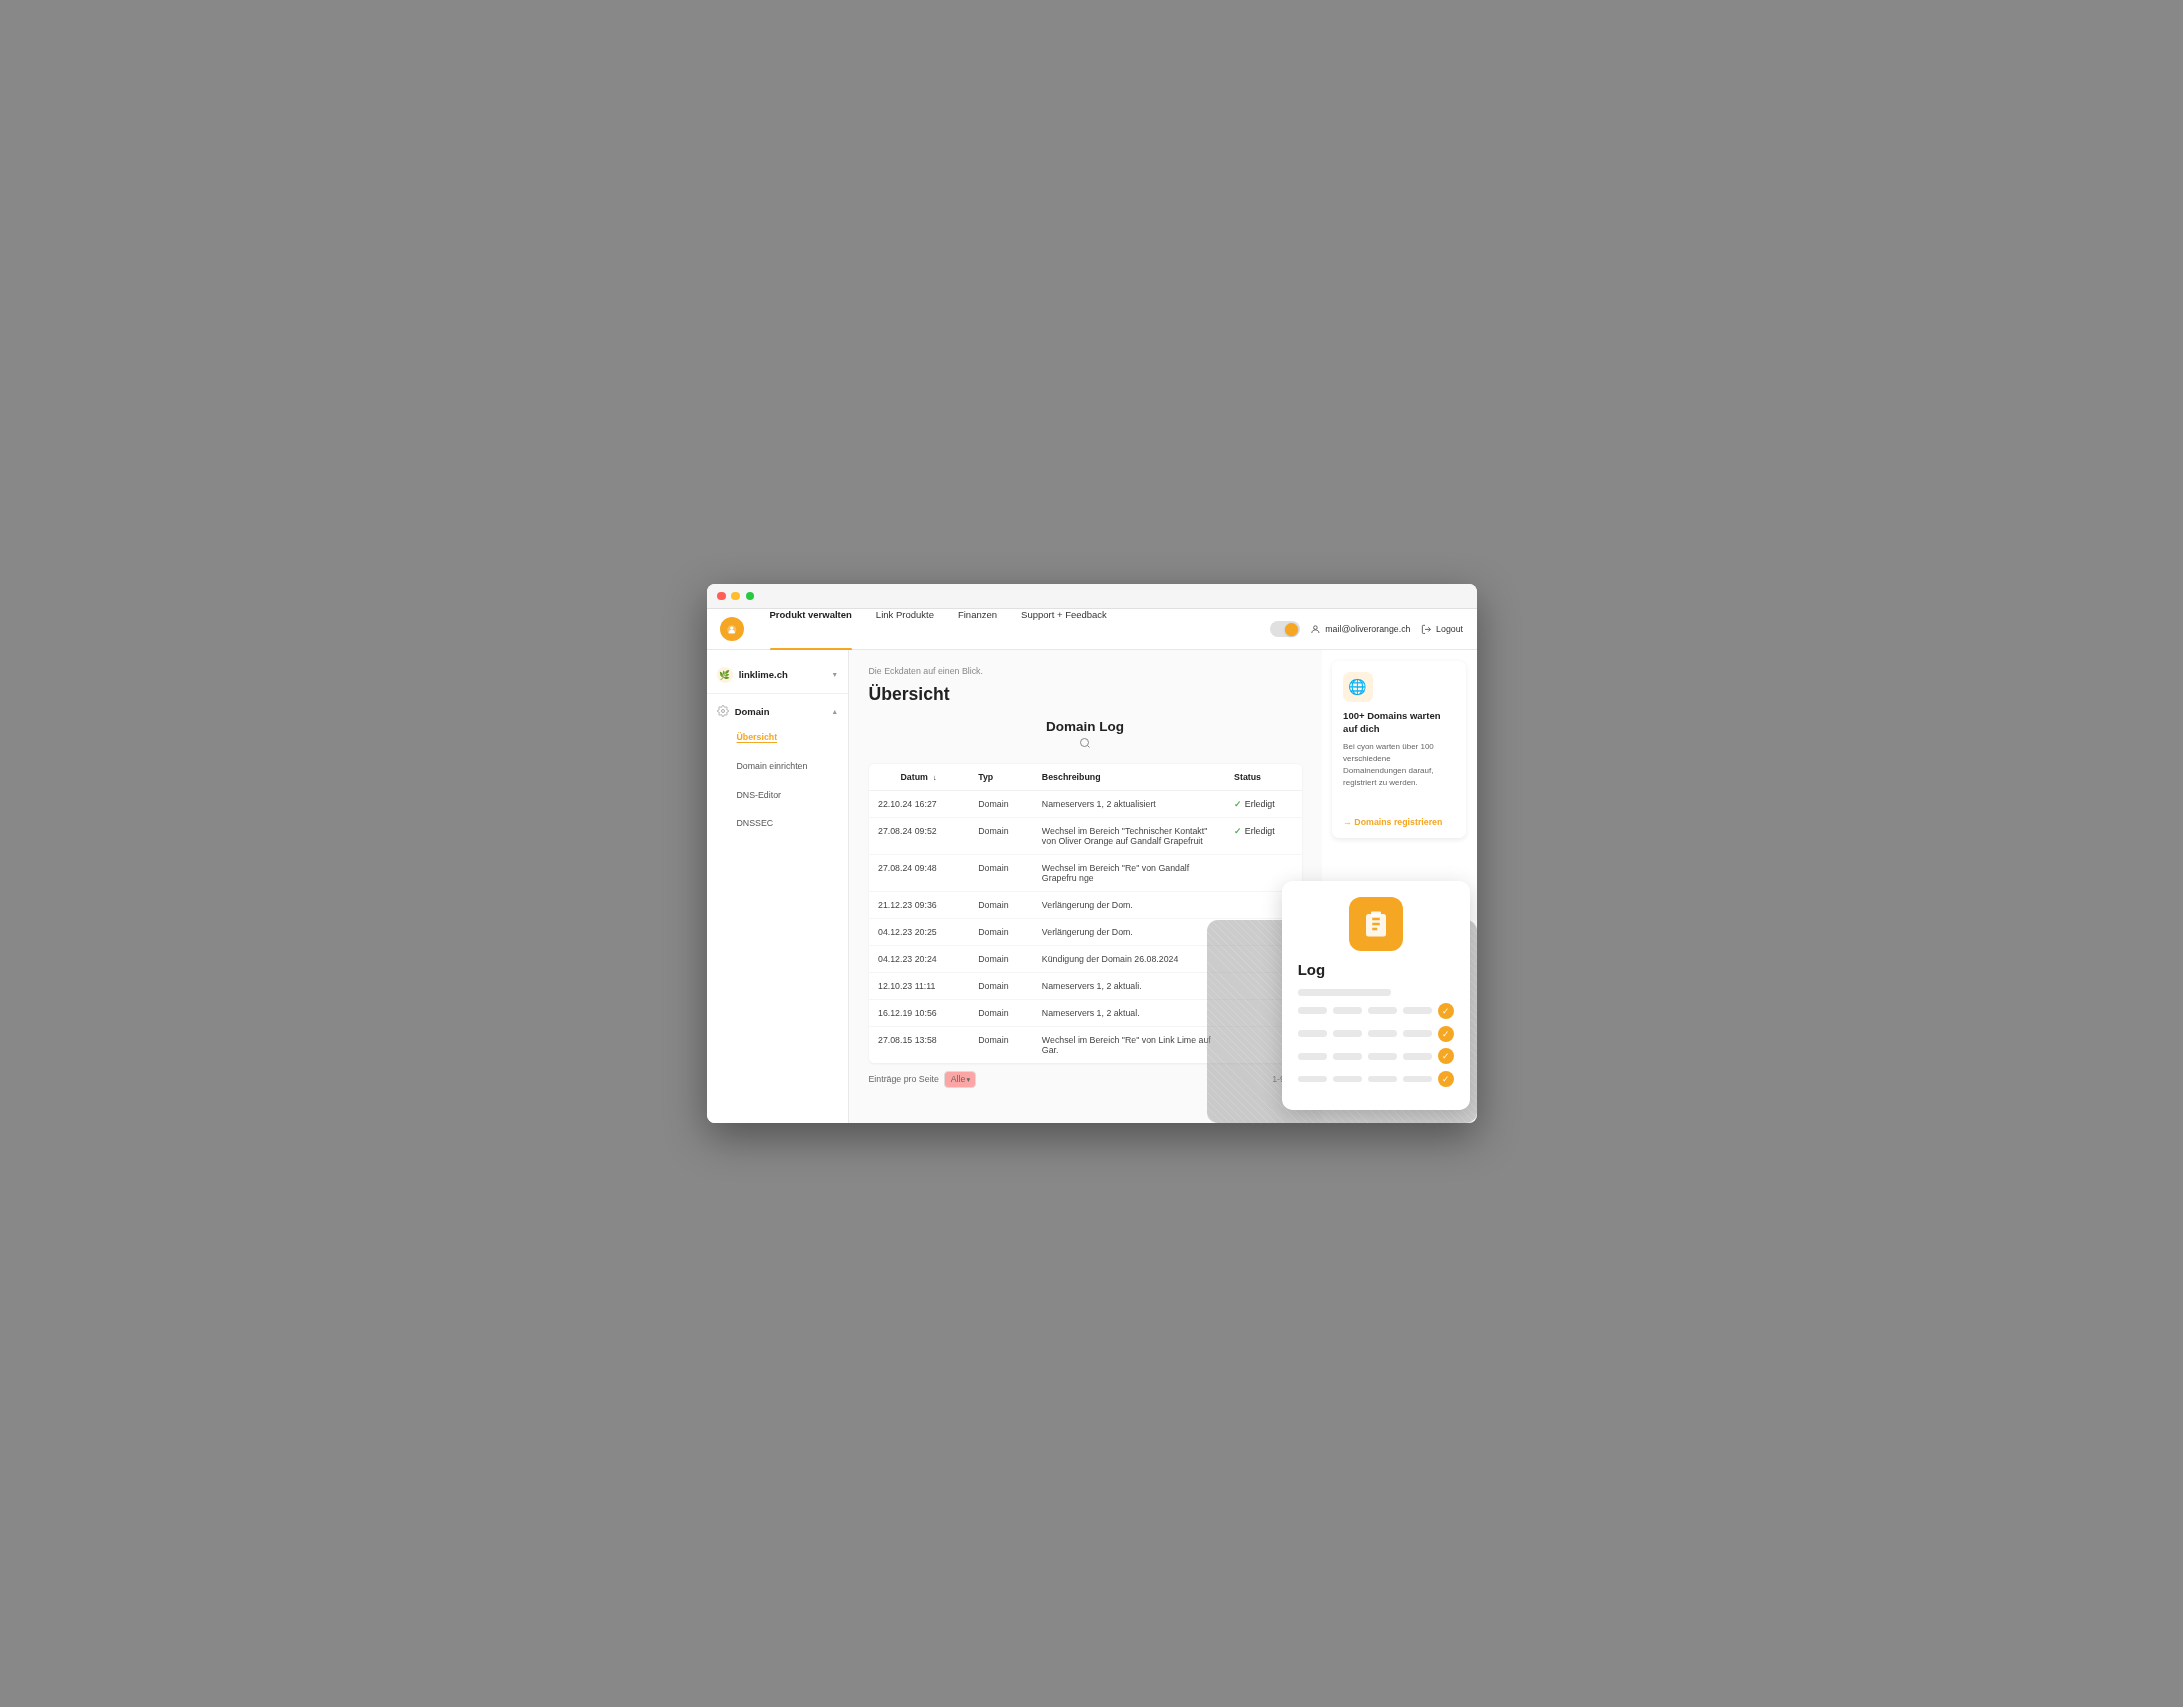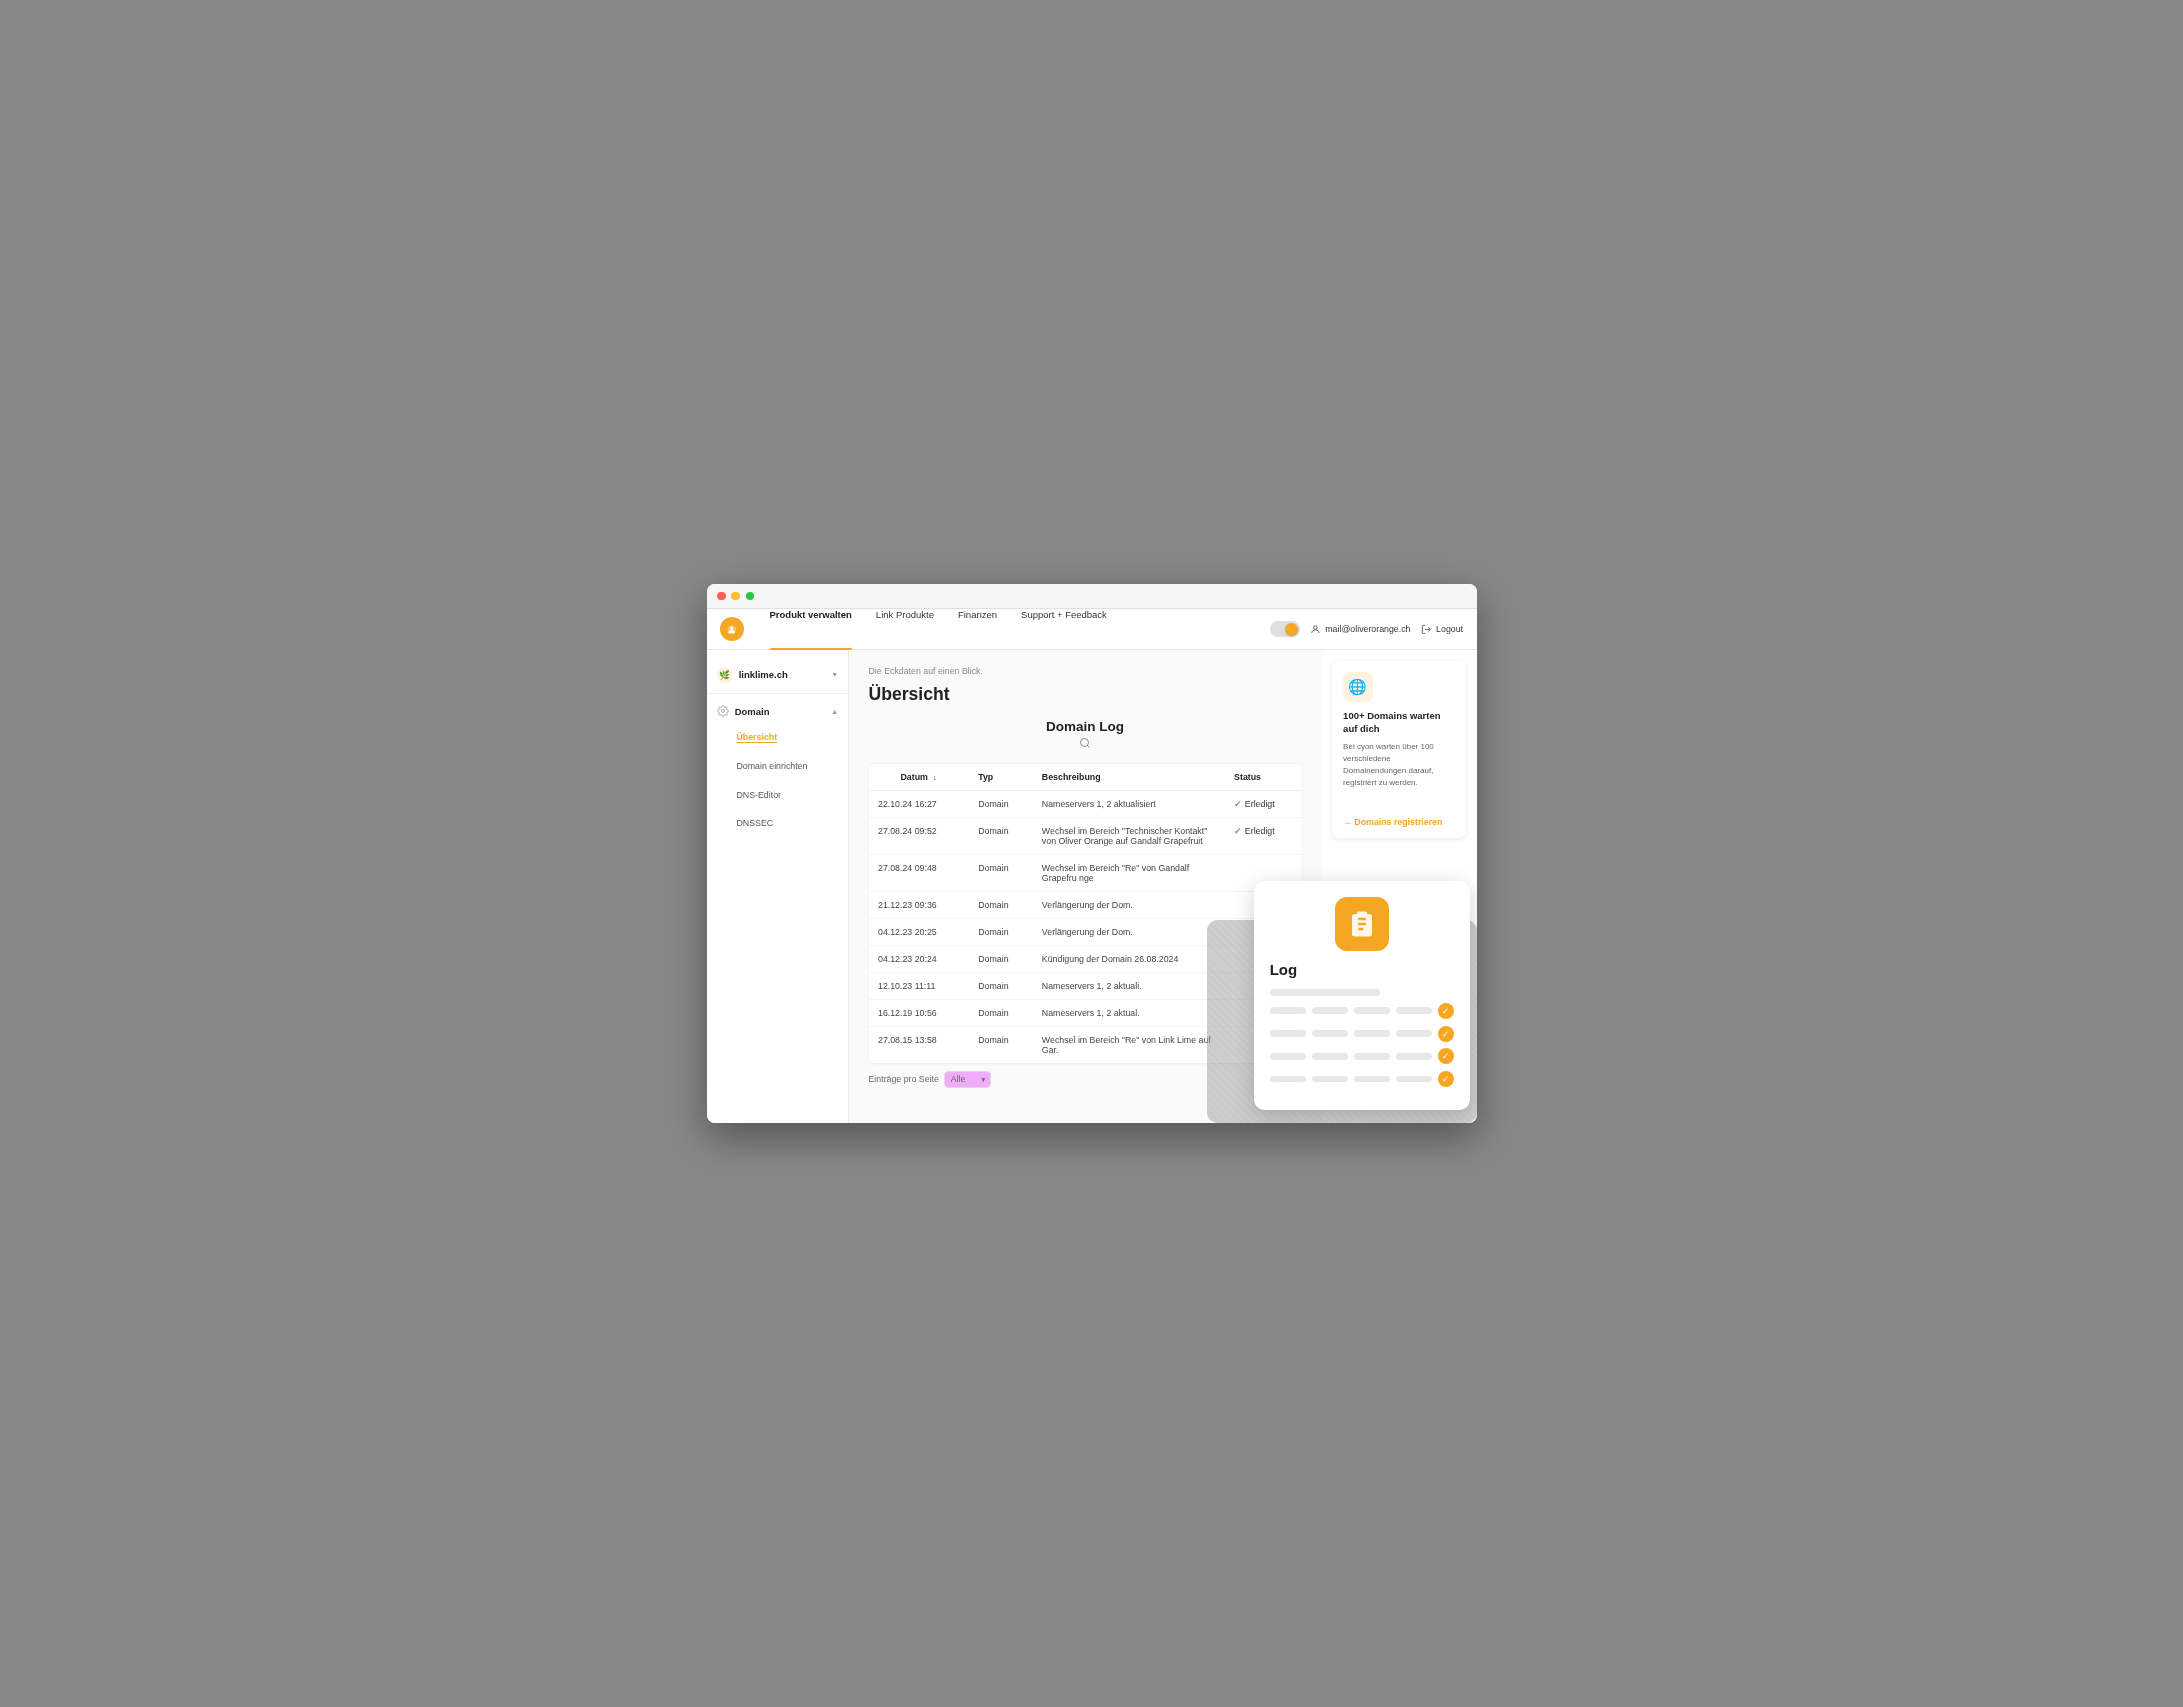--- a/index.html
+++ b/index.html
@@ -309,25 +309,25 @@
     .entries-selector {
       display: flex;
       align-items: center;
       gap: 5.4px;
     }
     .select-box {
       border: 0.7px solid #ddd;
       border-radius: 4px;
       padding: 2.7px 5.4px;
       font-size: 8.8px;
-      background: #f0abfc;
-      cursor: pointer;
-      display: flex;
-      align-items: center;
-      gap: 16px;
+      background: #fca5a5;
+      cursor: pointer;
+      display: flex;
+      align-items: center;
+      gap: 1px;
       justify-content: space-between;
     }
 
     
     .right-panel {
       width: 155px;
       padding: 10.8px;
       flex-shrink: 0;
       display: flex;
       flex-direction: column;
@@ -372,21 +372,21 @@
       align-items: center;
       gap: 2.7px;
       margin-top: 28px;
     }
 
     
     .overlay-card {
       position: absolute;
       right: -27px;
       bottom: 41px;
-      width: 216px;
+      width: 188px;
       background: #fff;
       border-radius: 10.8px;
       padding: 16px;
       box-shadow: 0 5.4px 21.6px rgba(0,0,0,0.18);
     }
     .overlay-card-icon {
       width: 54px;
       height: 54px;
       background: #f5a623;
       border-radius: 12px;

